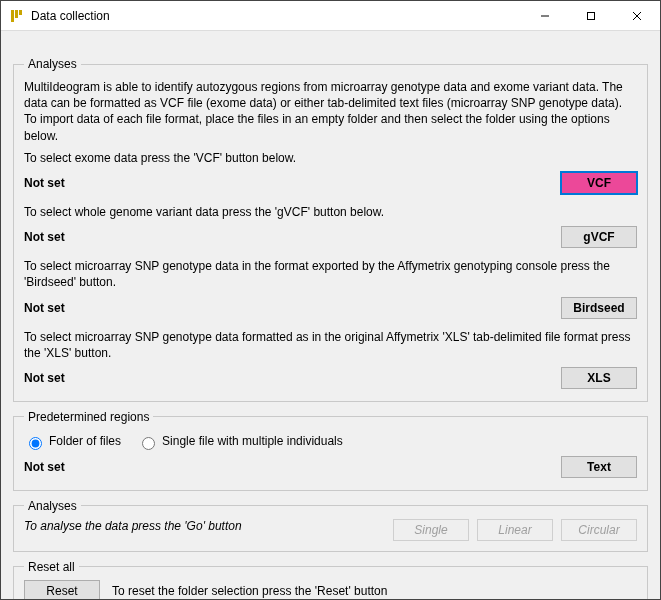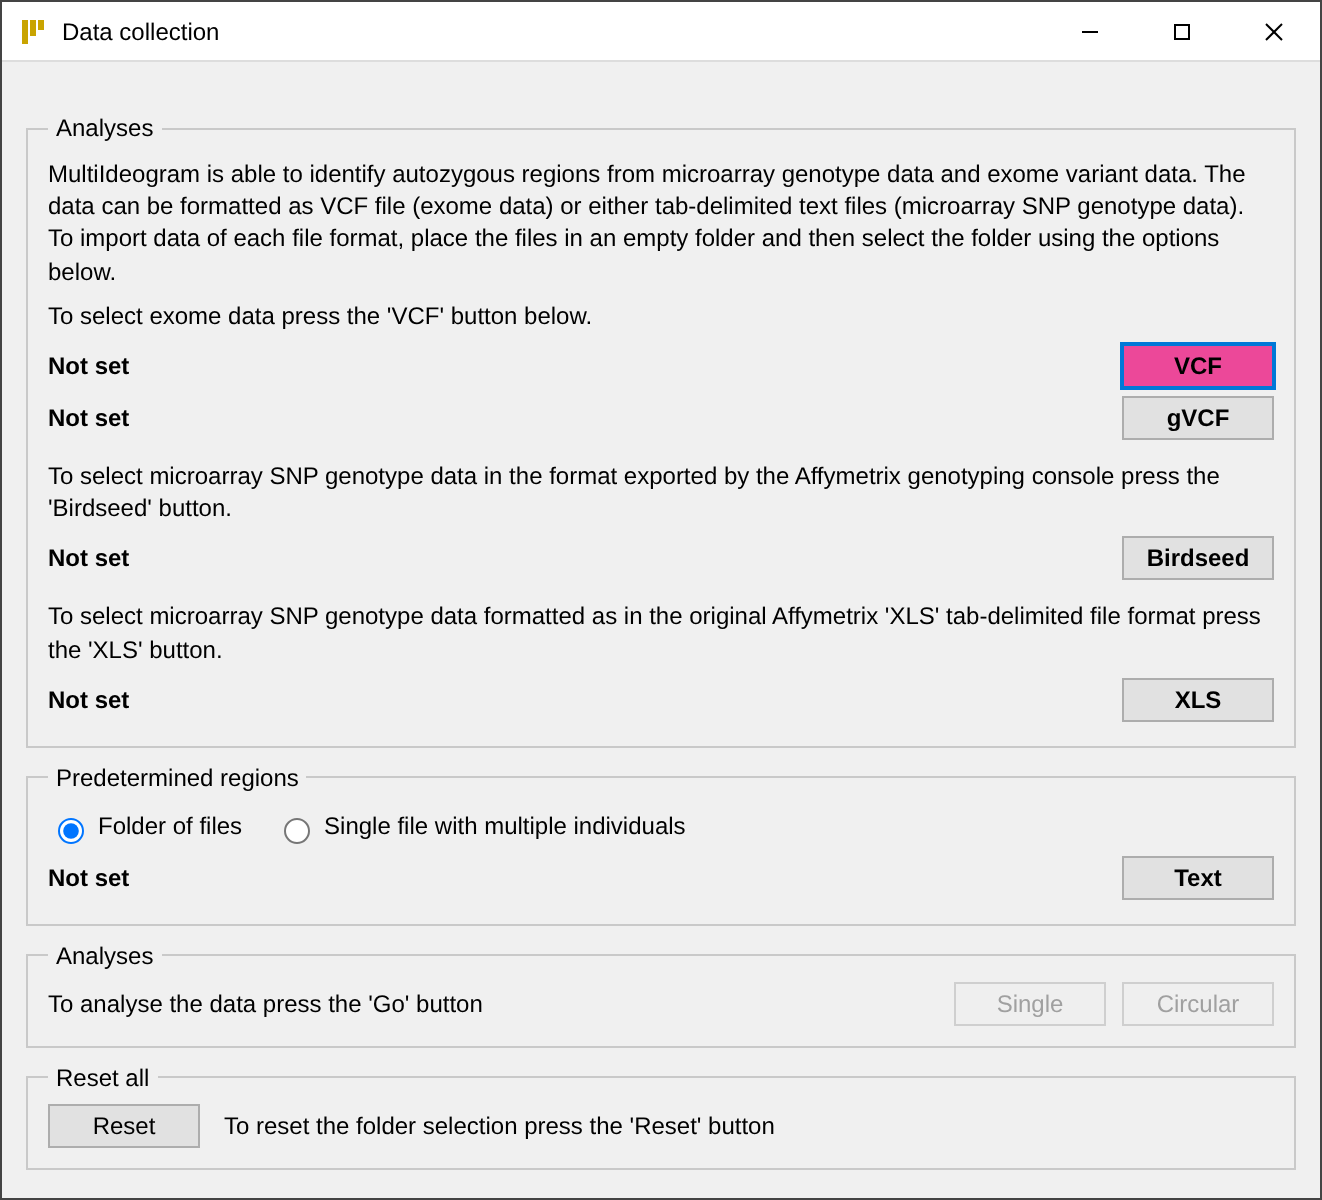--- a/index.html
+++ b/index.html
@@ -101,22 +101,22 @@
     margin: 4px 0 6px 0;
   }
   .radio-row label {
     display: inline-flex;
     align-items: flex-start;
     gap: 4px;
   }
 
   .analysis-row {
     display: flex;
-    align-items: center;
     gap: 8px;
+    font-style: italic;
   }
   .analysis-row .txt { flex: 1; }
 
   .reset-row, .quit-row {
     display: flex;
     align-items: center;
     gap: 12px;
   }
 
 </style>
@@ -159,20 +159,21 @@
       <legend>Analyses</legend>
 
       <div class="desc">MultiIdeogram is able to identify autozygous regions from microarray genotype data and exome variant data. The data can be formatted as VCF file (exome data) or either tab-delimited text files (microarray SNP genotype data). To import data of each file format, place the files in an empty folder and then select the folder using the options below.</div>
 
       <div class="desc">To select exome data press the 'VCF' button below.</div>
       <div class="sect-row">
         <span class="status">Not set</span>
         <button class="wbtn primary">VCF</button>
       </div>
 
+      <div class="desc" style="margin-top:10px">To select whole genome variant data press the 'gVCF' button below.</div>
       <div class="sect-row">
         <span class="status">Not set</span>
         <button class="wbtn">gVCF</button>
       </div>
 
       <div class="desc" style="margin-top:10px">To select microarray SNP genotype data in the format exported by the Affymetrix genotyping console press the 'Birdseed' button.</div>
       <div class="sect-row">
         <span class="status">Not set</span>
         <button class="wbtn">Birdseed</button>
       </div>
@@ -200,20 +201,21 @@
         <span class="status">Not set</span>
         <button class="wbtn">Text</button>
       </div>
     </fieldset>
 
     <fieldset class="group">
       <legend>Analyses</legend>
       <div class="analysis-row">
         <span class="txt">To analyse the data press the 'Go' button</span>
         <button class="wbtn" disabled="">Single</button>
+        <button class="wbtn" disabled="">Linear</button>
         <button class="wbtn" disabled="">Circular</button>
       </div>
     </fieldset>
 
     <fieldset class="group">
       <legend>Reset all</legend>
       <div class="reset-row">
         <button class="wbtn">Reset</button>
         <span>To reset the folder selection press the 'Reset' button</span>
       </div>

